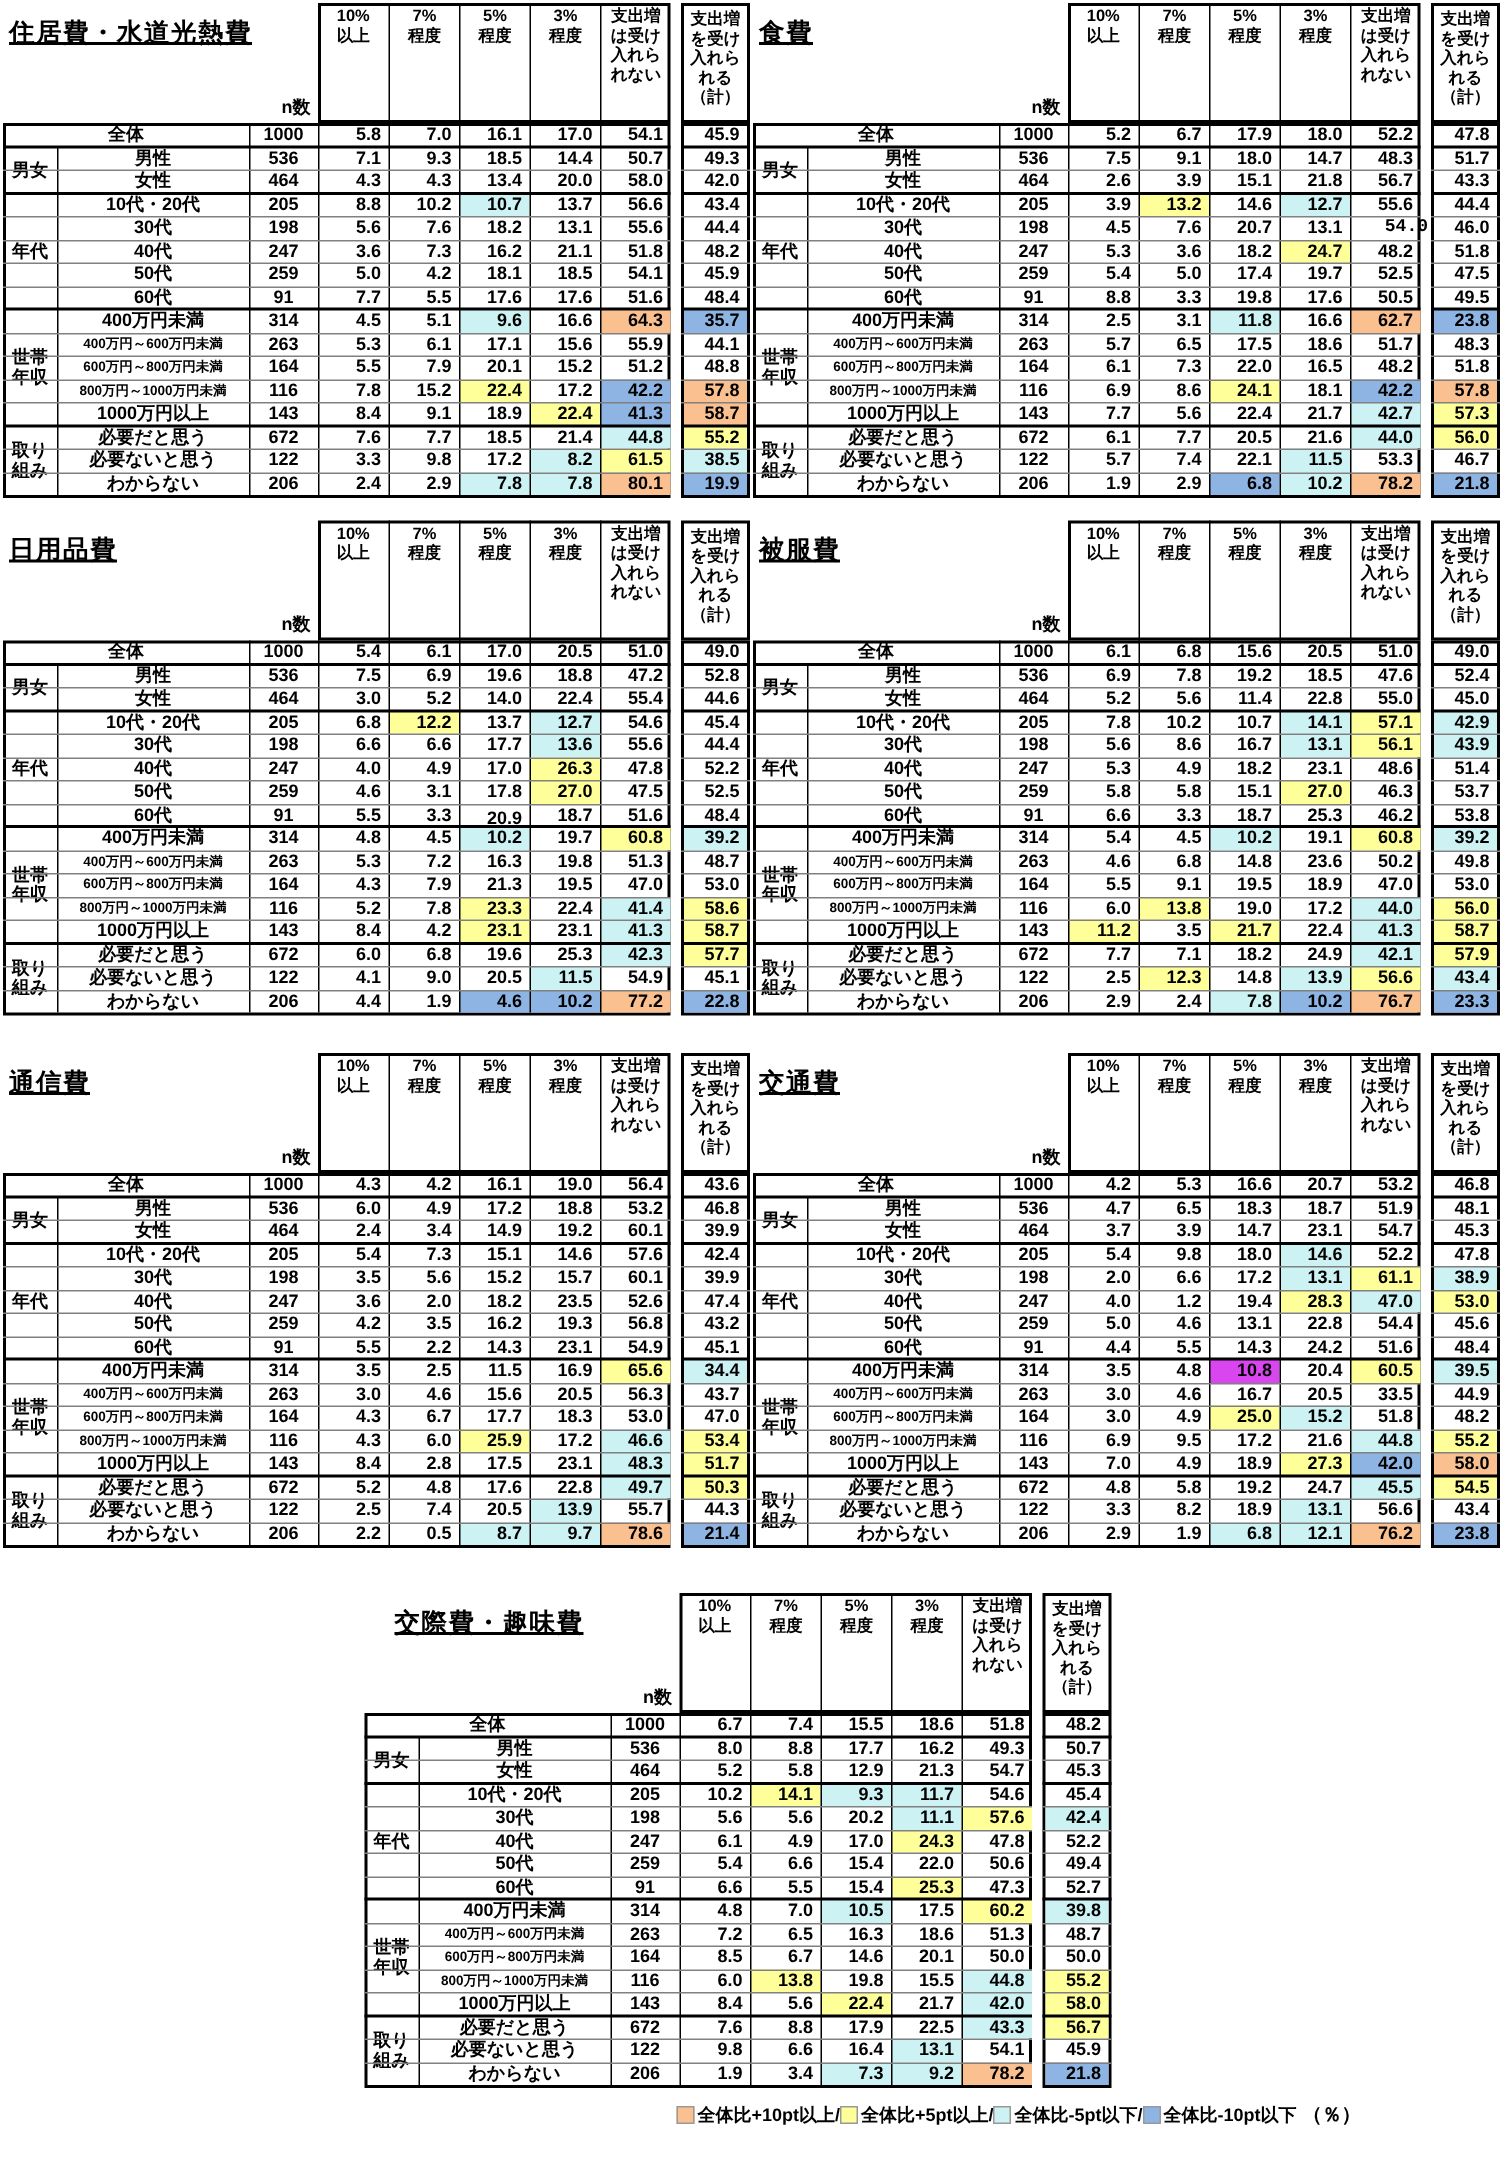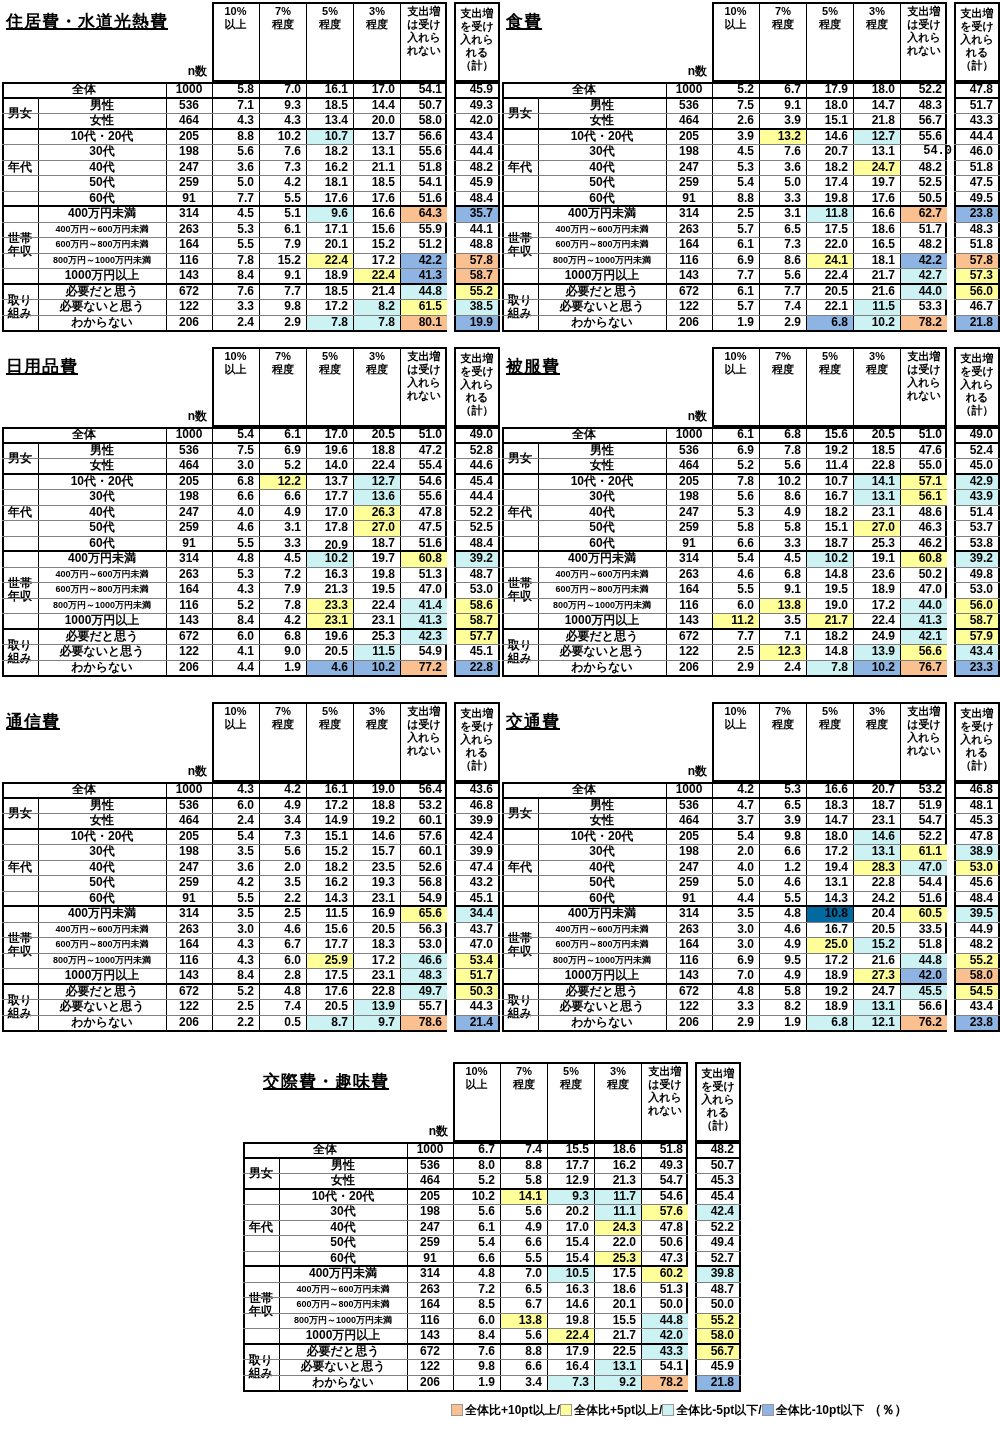--- a/index.html
+++ b/index.html
@@ -1099,21 +1099,21 @@
       <div class="abs dcell" style="left: 210px; top: 188.5px; width: 47px; height: 15.5px; line-height: 15.5px;">4.4</div>
       <div class="abs dcell" style="left: 257px; top: 188.5px; width: 47px; height: 15.5px; line-height: 15.5px;">5.5</div>
       <div class="abs dcell" style="left: 304px; top: 188.5px; width: 47px; height: 15.5px; line-height: 15.5px;">14.3</div>
       <div class="abs dcell" style="left: 351px; top: 188.5px; width: 47px; height: 15.5px; line-height: 15.5px;">24.2</div>
       <div class="abs dcell" style="left: 398px; top: 188.5px; width: 47px; height: 15.5px; line-height: 15.5px;">51.6</div>
       <div class="abs dcell" style="left: 454px; top: 188.5px; width: 42px; height: 15.5px; line-height: 15.5px;">48.4</div>
       <div class="abs rlabel" style="left: 36px; top: 204px; width: 128px; height: 15.5px; line-height: 15.5px;">400万円未満</div>
       <div class="abs ncell" style="left: 164px; top: 204px; width: 46px; height: 15.5px; line-height: 15.5px;">314</div>
       <div class="abs dcell" style="left: 210px; top: 204px; width: 47px; height: 15.5px; line-height: 15.5px;">3.5</div>
       <div class="abs dcell" style="left: 257px; top: 204px; width: 47px; height: 15.5px; line-height: 15.5px;">4.8</div>
-      <div class="abs dcell" style="left: 304px; top: 204px; width: 47px; height: 15.5px; line-height: 15.5px; background: #0369a1;">10.8</div>
+      <div class="abs dcell" style="left: 304px; top: 204px; width: 47px; height: 15.5px; line-height: 15.5px; background: #d946ef;">10.8</div>
       <div class="abs dcell" style="left: 351px; top: 204px; width: 47px; height: 15.5px; line-height: 15.5px;">20.4</div>
       <div class="abs dcell" style="left: 398px; top: 204px; width: 47px; height: 15.5px; line-height: 15.5px; background: rgb(255, 255, 153);">60.5</div>
       <div class="abs dcell" style="left: 454px; top: 204px; width: 42px; height: 15.5px; line-height: 15.5px; background: rgb(204, 242, 244);">39.5</div>
       <div class="abs rlabel small" style="left: 36px; top: 219.5px; width: 128px; height: 15.5px; line-height: 15.5px;">400万円～600万円未満</div>
       <div class="abs ncell" style="left: 164px; top: 219.5px; width: 46px; height: 15.5px; line-height: 15.5px;">263</div>
       <div class="abs dcell" style="left: 210px; top: 219.5px; width: 47px; height: 15.5px; line-height: 15.5px;">3.0</div>
       <div class="abs dcell" style="left: 257px; top: 219.5px; width: 47px; height: 15.5px; line-height: 15.5px;">4.6</div>
       <div class="abs dcell" style="left: 304px; top: 219.5px; width: 47px; height: 15.5px; line-height: 15.5px;">16.7</div>
       <div class="abs dcell" style="left: 351px; top: 219.5px; width: 47px; height: 15.5px; line-height: 15.5px;">20.5</div>
       <div class="abs dcell" style="left: 398px; top: 219.5px; width: 47px; height: 15.5px; line-height: 15.5px;">33.5</div>

